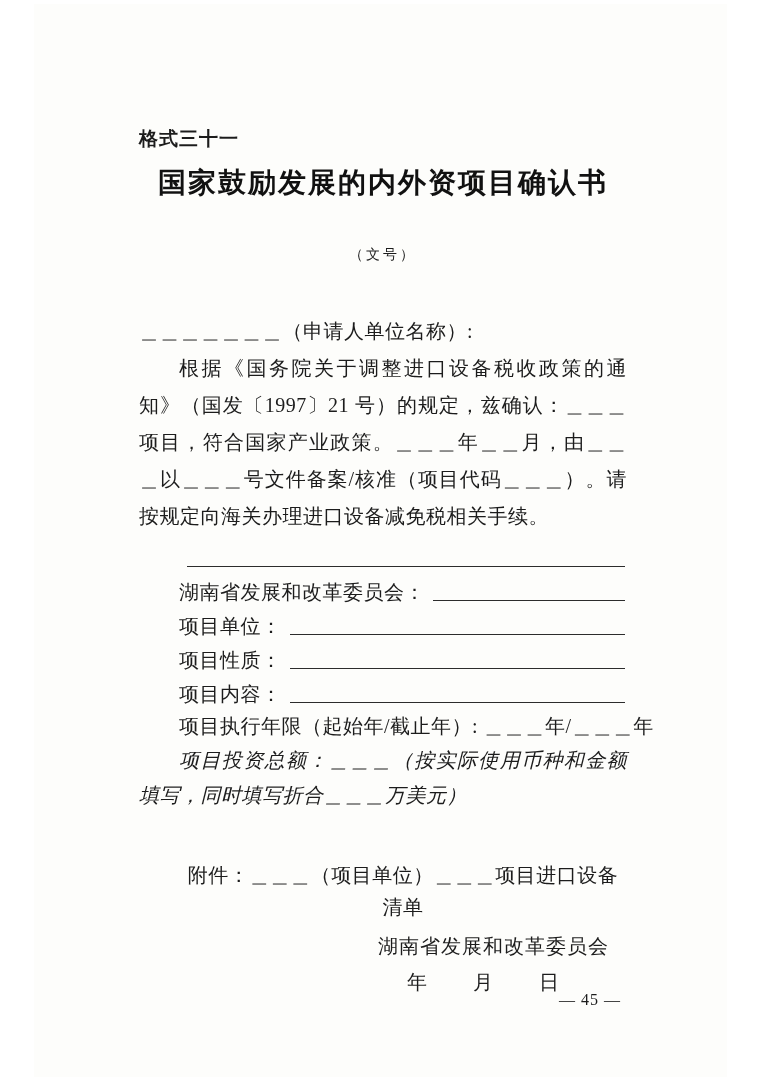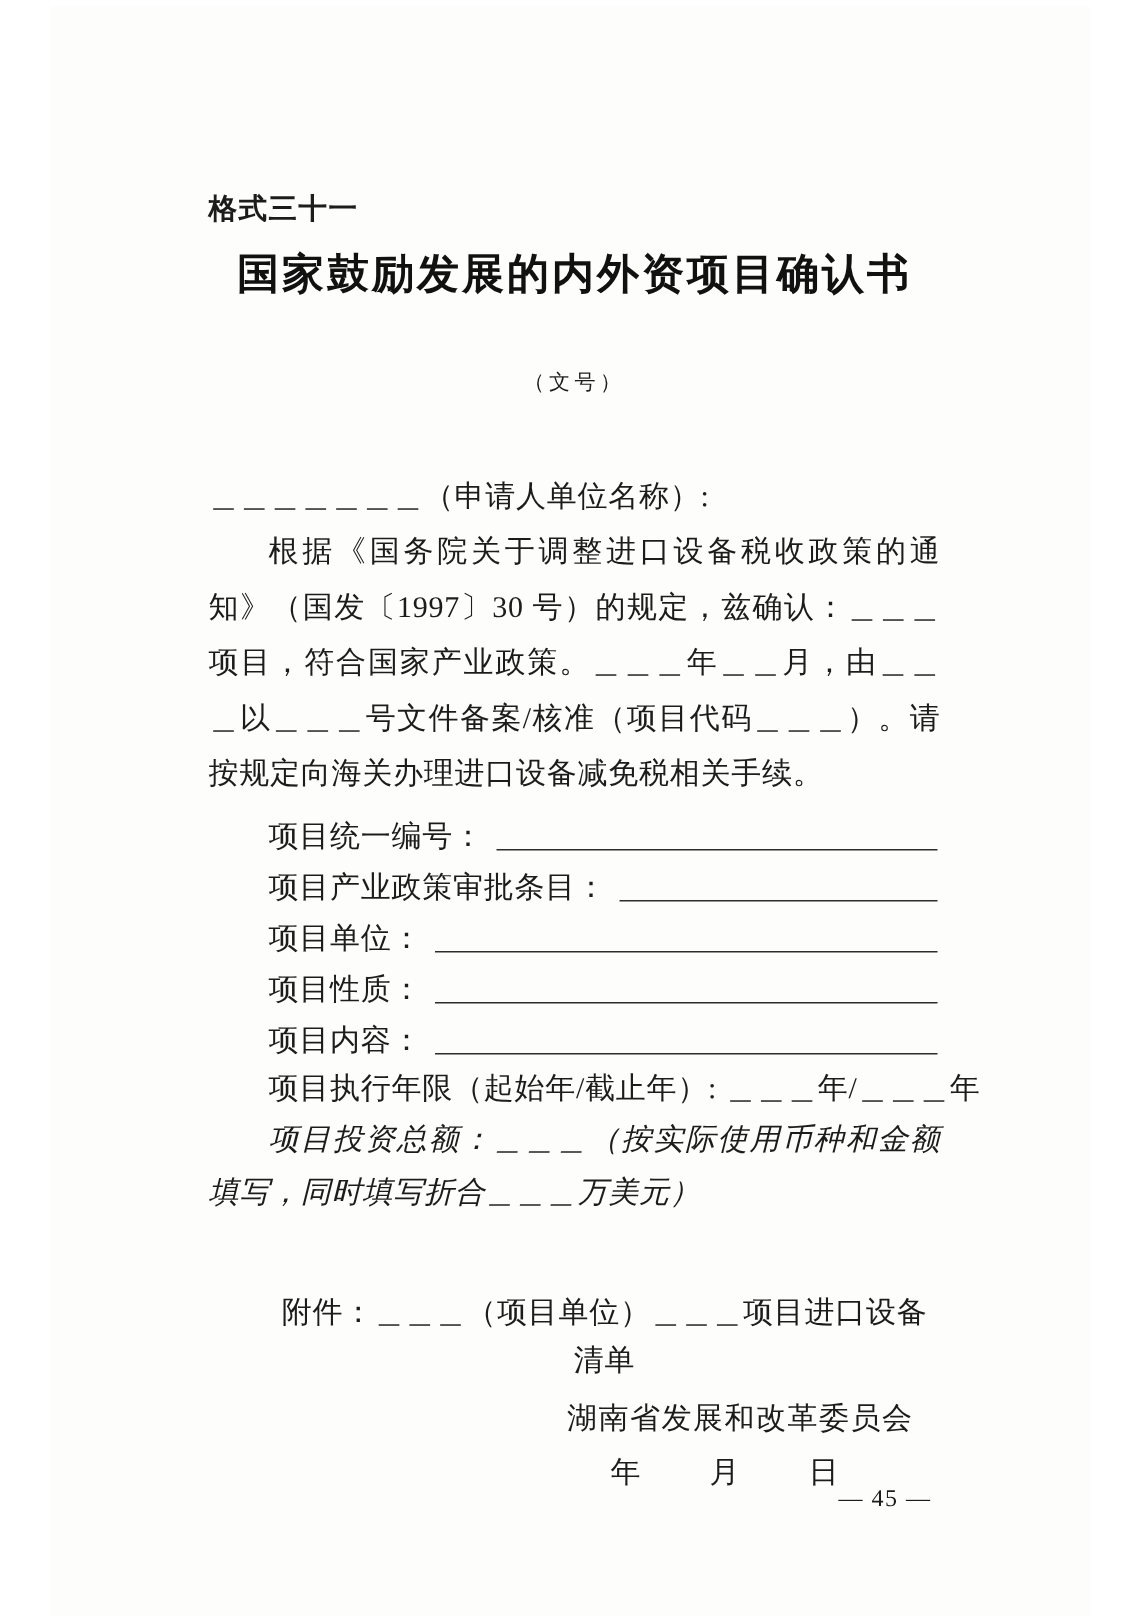--- a/index.html
+++ b/index.html
@@ -122,31 +122,30 @@
 <div class="page">
 
   <div class="format-label">格式三十一</div>
 
   <h1 class="doc-title">国家鼓励发展的内外资项目确认书</h1>
 
   <div class="doc-number">（文号）</div>
 
   <div class="applicant-line">＿＿＿＿＿＿＿（申请人单位名称）:</div>
 
-  <p class="body-paragraph">根据《国务院关于调整进口设备税收政策的通知》（国发〔1997〕30 号）的规定，兹确认：＿＿＿项目，符合国家产业政策。＿＿＿年＿＿月，由＿＿＿以＿＿＿号文件备案/核准（项目代码＿＿＿）。请按规定向海关办理进口设备减免税相关手续。</p>
+  <p class="body-paragraph">根据《国务院关于调整进口设备税收政策的通知》（国发〔1997〕21 号）的规定，兹确认：＿＿＿项目，符合国家产业政策。＿＿＿年＿＿月，由＿＿＿以＿＿＿号文件备案/核准（项目代码＿＿＿）。请按规定向海关办理进口设备减免税相关手续。</p>
 
   <div class="form-section">
 
     <div class="form-row">
-      <span class="field-label">项目统一编号：</span>
       <span class="blank-underline"></span>
     </div>
 
     <div class="form-row">
-      <span class="field-label">项目产业政策审批条目：</span>
+      <span class="field-label">湖南省发展和改革委员会：</span>
       <span class="blank-underline"></span>
     </div>
 
     <div class="form-row">
       <span class="field-label">项目单位：</span>
       <span class="blank-underline"></span>
     </div>
 
     <div class="form-row">
       <span class="field-label">项目性质：</span>

